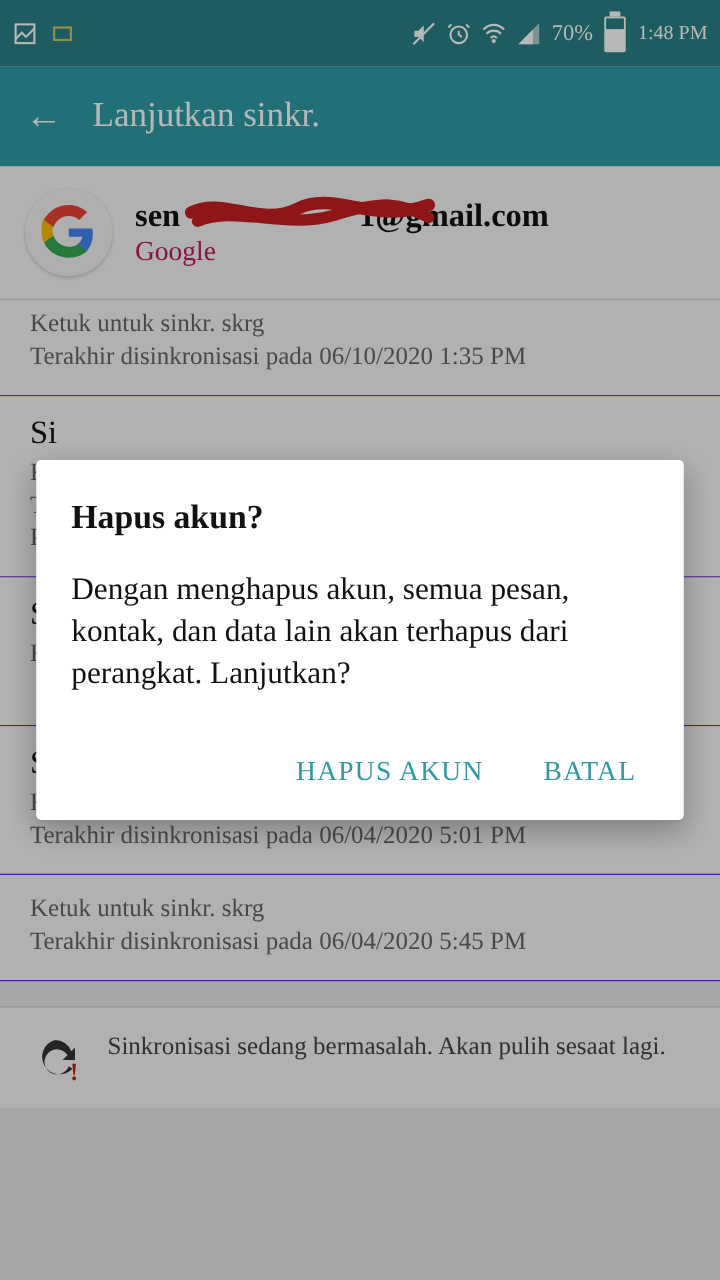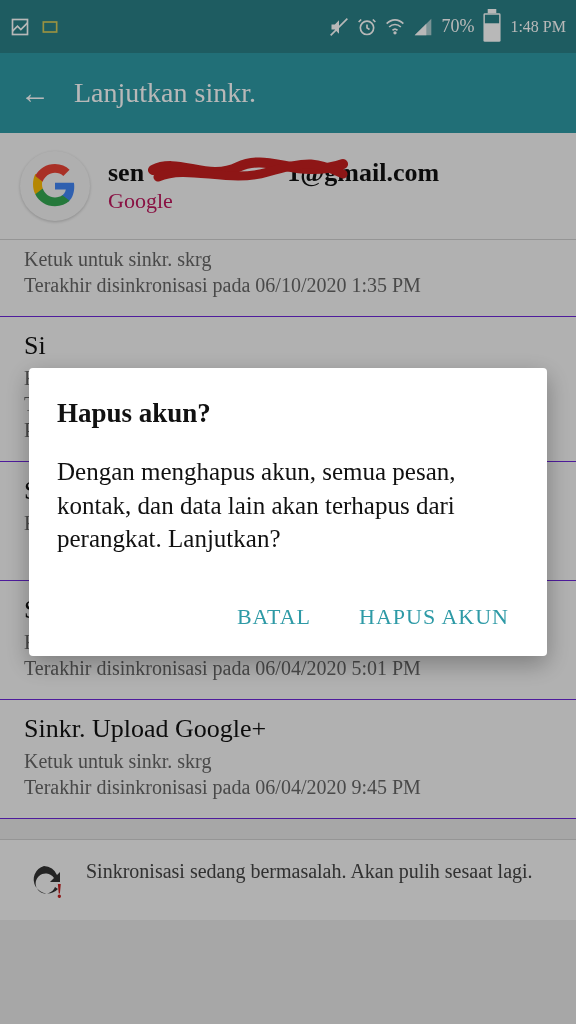--- a/index.html
+++ b/index.html
@@ -129,38 +129,37 @@
     <div class="sync-sub">&nbsp;</div>
   </div>
 
   <div class="sync-item">
     <div class="sync-title">Si</div>
     <div class="sync-sub">Ke</div>
     <div class="sync-sub">Terakhir disinkronisasi pada 06/04/2020 5:01 PM</div>
   </div>
 
   <div class="sync-item">
-    <div class="sync-title">Sinkr. Upload Google+</div>
     <div class="sync-sub">Ketuk untuk sinkr. skrg</div>
-    <div class="sync-sub">Terakhir disinkronisasi pada 06/04/2020 9:45 PM</div>
+    <div class="sync-sub">Terakhir disinkronisasi pada 06/04/2020 5:45 PM</div>
   </div>
 
   <div class="footer-warn">
     <div class="refresh-icon">
       <svg viewBox="0 0 40 40">
           <path d="M20 6a14 14 0 0 1 13 9l3-3v10H26l4-4a10 10 0 1 0 1 9l3 2A14 14 0 1 1 20 6z" fill="#333"></path>
           <text x="32" y="38" font-size="20" fill="#c51f1f" font-weight="bold">!</text>
         </svg>
     </div>
     <div class="footer-text">Sinkronisasi sedang bermasalah. Akan pulih sesaat lagi.</div>
   </div>
 </div>
 
 <div class="overlay">
   <div class="dialog">
     <div class="dialog-title">Hapus akun?</div>
     <div class="dialog-body">Dengan menghapus akun, semua pesan, kontak, dan data lain akan terhapus dari perangkat. Lanjutkan?</div>
     <div class="dialog-actions">
+      <button class="dialog-btn">HAPUS AKUN</button>
       <button class="dialog-btn">BATAL</button>
-      <button class="dialog-btn">HAPUS AKUN</button>
     </div>
   </div>
 </div>
 
 </body></html>

